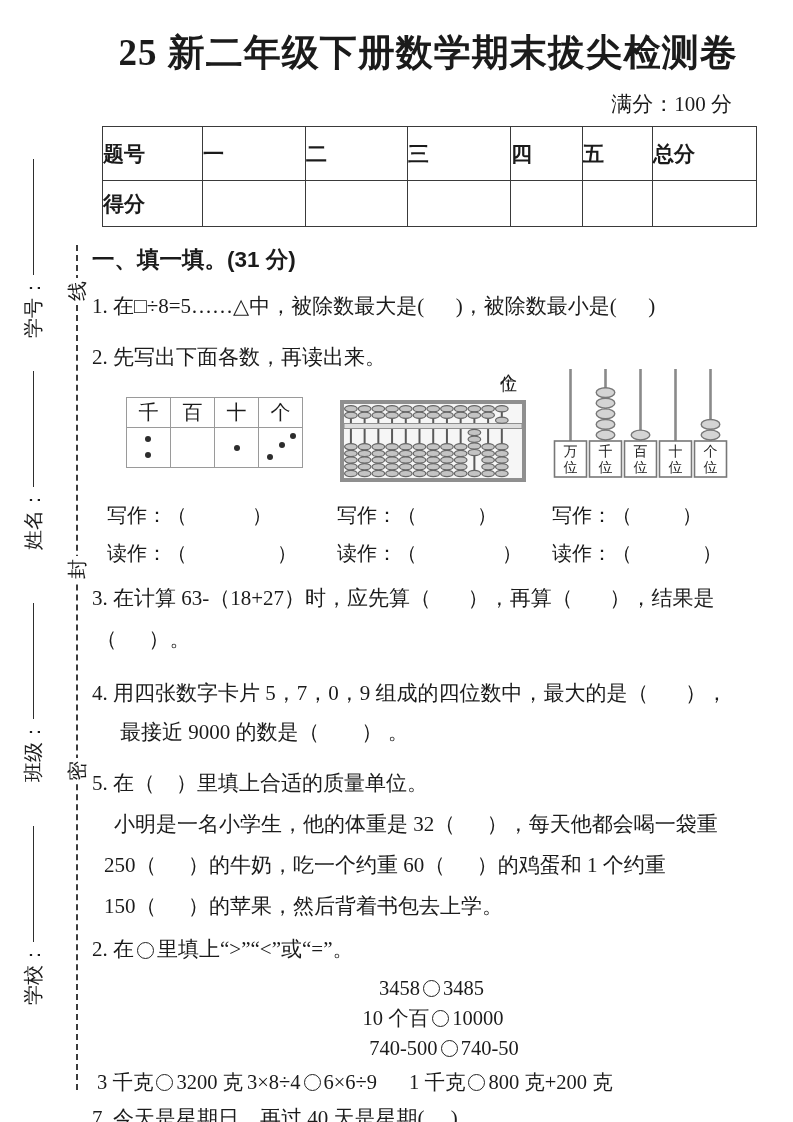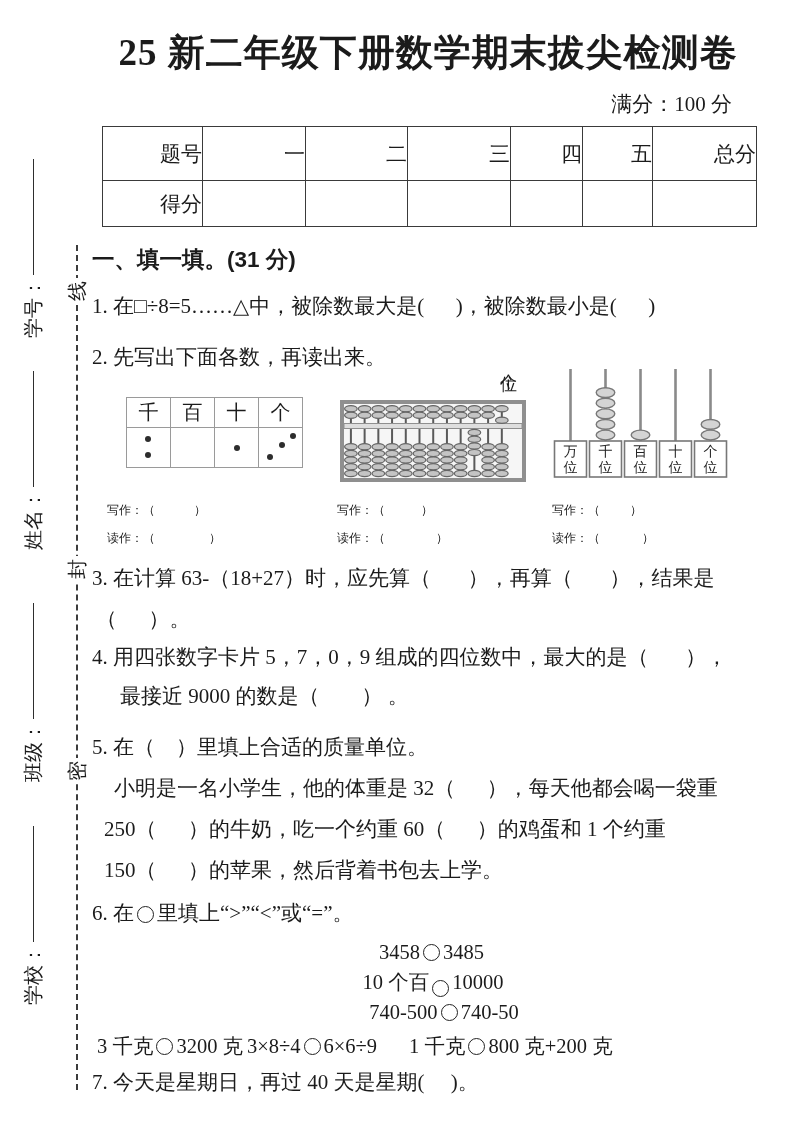--- a/index.html
+++ b/index.html
@@ -37,33 +37,33 @@
   }
   .info-row {
     margin-top:12px; display:flex; justify-content:flex-end;
     gap:55px; padding-right:32px; font-size:21px;
   }
 
   table.score-table {
     margin:8px 0 0 10px; border-collapse:collapse; width:654px;
     font-size:21px; table-layout:fixed;
   }
-  table.score-table td { border:1.6px solid #3a3a3a; text-align:right; }
+  table.score-table td { border:1.6px solid #3a3a3a; text-align:left;font-weight:bold; }
   table.score-table tr.hdr td { height:54px; }
   table.score-table tr.scr td { height:46px; }
 
   .section-heading {
     margin-top:17px; font-size:22.5px; font-weight:bold;
     font-family:"Liberation Sans","DejaVu Sans",sans-serif;
   }
 
   .q-line { font-size:21px; line-height:30px; white-space:pre; }
   .mt16{margin-top:16px;} .mt13{margin-top:13px;} .mt12{margin-top:21px;}
   .mt11{margin-top:11px;} .mt9{margin-top:9px;}
-  .mt8{margin-top:8px;} .mt15{margin-top:6px;}
+  .mt8{margin-top:24px;} .mt15{margin-top:6px;}
   .ind4{padding-left:4px;} .ind12{padding-left:12px;} .ind22{padding-left:22px;} .ind28{padding-left:28px;}
 
   
   .figures { margin-top:-12px; display:flex; align-items:flex-end; height:122px; }
   table.pv-table {
     margin-left:34px; margin-bottom:14px; border-collapse:collapse;
     table-layout:fixed; width:176px;
   }
   table.pv-table td { border:1.2px solid #9a9a9a; width:44px; text-align:center; }
   table.pv-table tr.ph td { height:30px; font-size:20px; }
@@ -72,29 +72,29 @@
   .pv-dot { position:absolute; width:6px; height:6px; border-radius:50%; background:#2d2d2d; }
 
   .abacus-wrap { position:relative; margin-left:37px; width:186px; height:82px; }
   .unit-label {
     position:absolute; top:-40px; right:8px; font-size:17px; line-height:19px;
     writing-mode:vertical-rl; text-orientation:upright; letter-spacing:2px;
   }
   .frame-wrap { margin-left:27px; margin-bottom:2px; width:175px; height:115px; }
 
   
-  .w-row { display:flex; padding-left:15px; font-size:12px; white-space:pre; }
+  .w-row { display:flex; padding-left:15px; font-size:20px; white-space:pre; }
   .w-row .c1 { width:230px; } .w-row .c2 { width:215px; }
   .w-row1 { margin-top:20px; } .w-row2 { margin-top:11px; }
 
   
   .cmp-row { display:flex; font-size:20.5px; line-height:30px; align-items:center; white-space:pre; }
   .cmp-row1 { margin-top:9px; padding-left:32px;flex-direction:column; }
   .cmp-row2 { margin-top:4px; padding-left:5px; }
-  .cmp-row1 .cmp1{width:130px;} .cmp-row1 .cmp2{width:163px;align-items:flex-end;}
+  .cmp-row1 .cmp1{width:130px;} .cmp-row1 .cmp2{width:163px;}
   .cmp-row2 .cmp1{width:150px;} .cmp-row2 .cmp2{width:162px;}
   .cmp { display:inline-flex; align-items:center; }
   .circle {
     display:inline-block; width:17px; height:17px; border:1.6px solid #222;
     border-radius:50%; margin:0 3px; flex:none;
   }
   .circle-inline { vertical-align:-3px; }
 </style>
 </head>
 <body>
@@ -349,21 +349,21 @@
     <div class="q-line mt11 ind4">（      ）。</div>
 
     <div class="q-line mt8">4. 用四张数字卡片 5，7，0，9 组成的四位数中，最大的是（       ），</div>
     <div class="q-line mt9 ind28">最接近 9000 的数是（        ） 。</div>
 
     <div class="q-line mt12">5. 在（    ）里填上合适的质量单位。</div>
     <div class="q-line mt11 ind22">小明是一名小学生，他的体重是 32（      ），每天他都会喝一袋重</div>
     <div class="q-line mt11 ind12">250（      ）的牛奶，吃一个约重 60（      ）的鸡蛋和 1 个约重</div>
     <div class="q-line mt11 ind12">150（      ）的苹果，然后背着书包去上学。</div>
 
-    <div class="q-line mt13"><span>6. 在</span><span class="circle circle-inline"></span><span>里填上“&gt;”“&lt;”或“=”。</span></div>
+    <div class="q-line mt13"><span>2. 在</span><span class="circle circle-inline"></span><span>里填上“&gt;”“&lt;”或“=”。</span></div>
 
     <div class="cmp-row cmp-row1">
       <span class="cmp cmp1"><span>3458</span><span class="circle"></span><span>3485</span></span>
       <span class="cmp cmp2"><span>10 个百</span><span class="circle"></span><span>10000</span></span>
       <span class="cmp cmp3"><span>740-500</span><span class="circle"></span><span>740-50</span></span>
     </div>
     <div class="cmp-row cmp-row2">
       <span class="cmp cmp1"><span>3 千克</span><span class="circle"></span><span>3200 克</span></span>
       <span class="cmp cmp2"><span>3×8÷4</span><span class="circle"></span><span>6×6÷9</span></span>
       <span class="cmp cmp3"><span>1 千克</span><span class="circle"></span><span>800 克+200 克</span></span>

